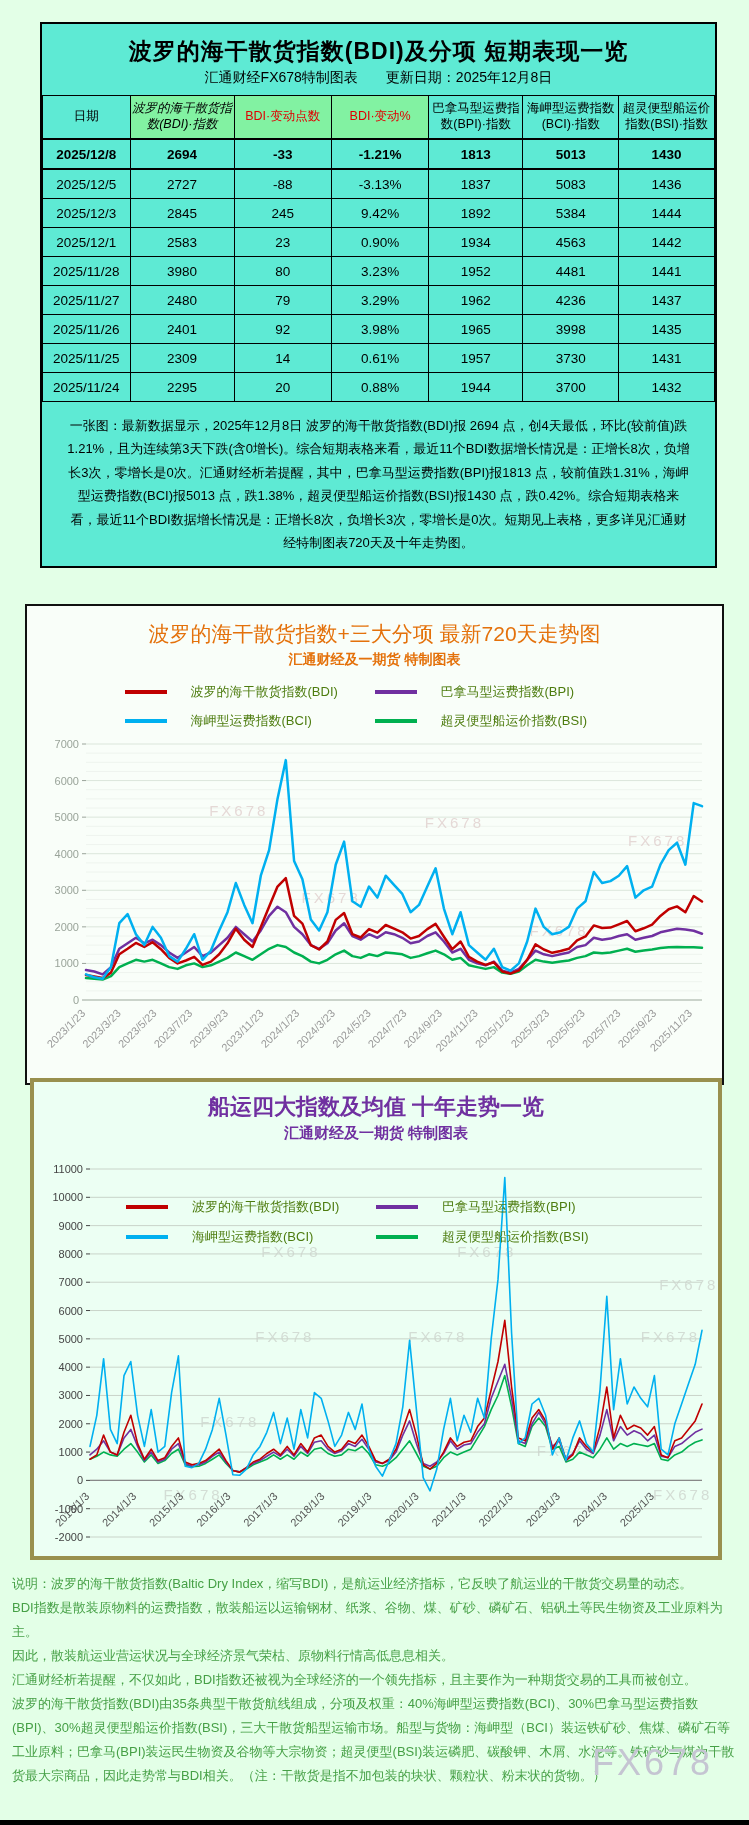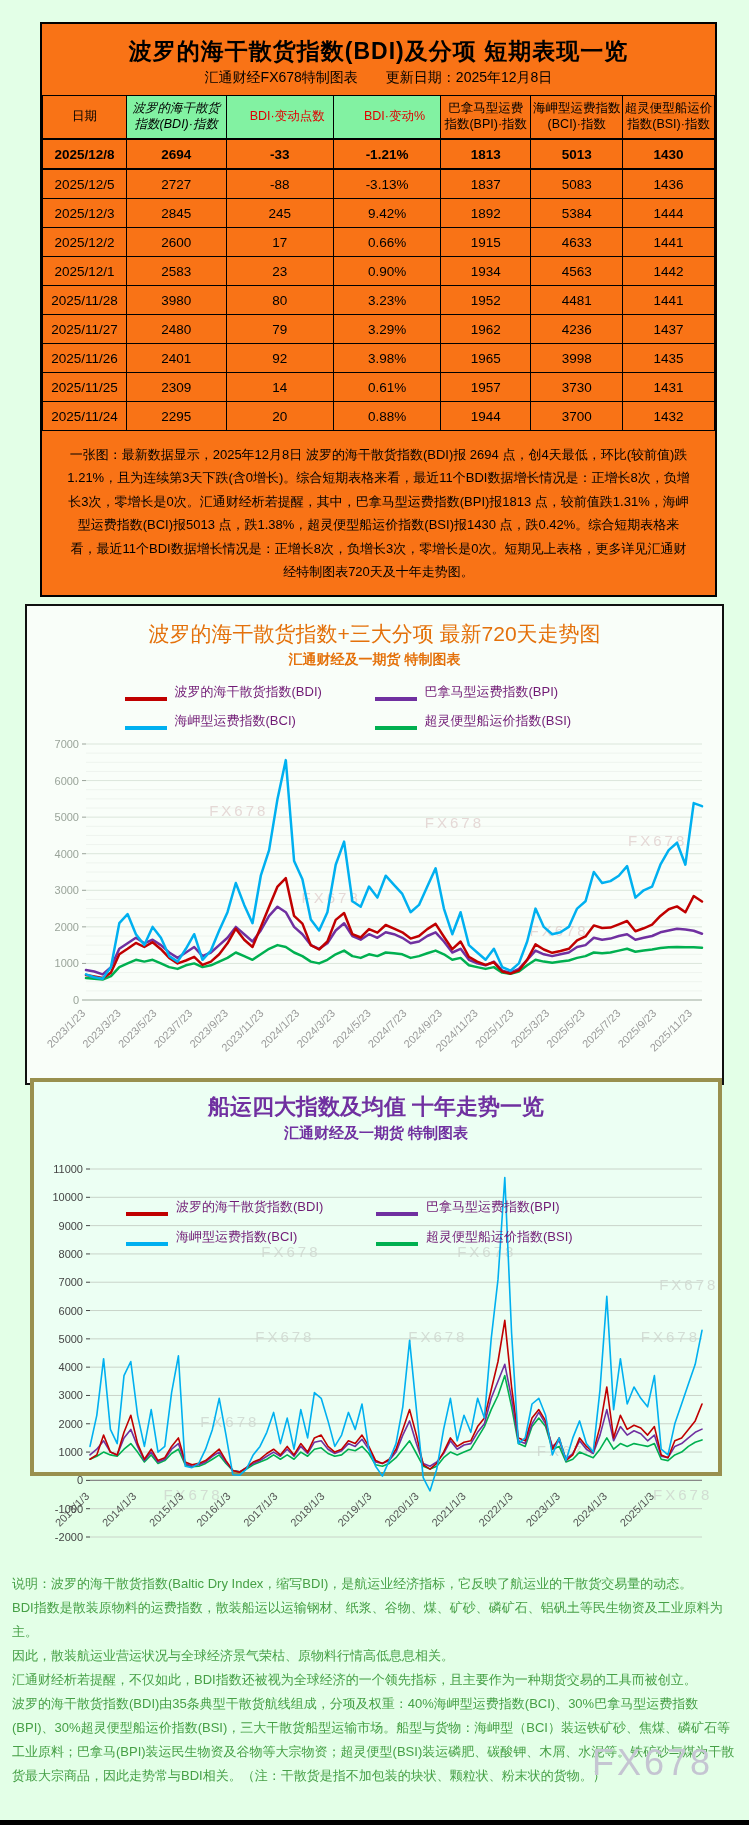--- a/index.html
+++ b/index.html
@@ -1,44 +1,44 @@
 <!DOCTYPE html>
 <html><head>
 <meta charset="utf-8">
 <style>
   html,body{margin:0;padding:0;}
   body{background:#e3ffe7;font-family:"Liberation Sans",sans-serif;}
   .page{position:relative;width:749px;height:1825px;overflow:hidden;background:#e3ffe7;}
 
   
   .table-card{position:absolute;left:40px;top:22px;width:677px;border:2px solid #000;
-    background:#f97316;box-sizing:border-box;}
+    background:#5eead4;box-sizing:border-box;}
   .t-title{margin:12px 8px 2px;text-align:center;font-size:23px;font-weight:bold;color:#000;letter-spacing:1px;}
   .t-sub{text-align:center;font-size:14px;color:#000;margin:2px 0 8px;}
   table.bdi{width:100%;border-collapse:collapse;table-layout:fixed;}
   table.bdi th,table.bdi td{border:1px solid #000;text-align:center;padding:1px;overflow:hidden;}
   table.bdi th{height:40px;font-weight:normal;font-size:12.5px;line-height:1.25;}
   table.bdi th.green{background:#82f2a2;}
-  table.bdi th.red{color:#e00000;padding-left:16px;}
+  table.bdi th.red{color:#e00000;}
   table.bdi td{height:26px;font-size:13.5px;}
   table.bdi tr.first td{font-weight:bold;border-top:2px solid #000;border-bottom:2px solid #000;}
   .t-note{margin:12px 24px 12px;font-size:13px;line-height:1.8;text-align:center;color:#000;}
 
   
   .chart-card{position:absolute;left:25px;top:604px;width:699px;height:481px;border:2px solid #111;
     background:#f9fef9;box-sizing:border-box;}
   .c1-title{margin:14px 4px 0;text-align:center;color:#e4710b;font-size:21px;font-weight:normal;}
   .c1-sub{text-align:center;color:#e4710b;font-size:14px;font-weight:bold;margin-top:3px;}
   .legend{display:grid;grid-template-columns:250px 250px;justify-content:center;margin-top:14px;row-gap:11px;}
-  .legend-item{display:flex;align-items:flex-end;gap:8px;font-size:13px;color:#701a75;}
+  .legend-item{display:flex;align-items:center;gap:24px;font-size:13px;color:#4d7c0f;}
   .legend-swatch{width:42px;height:0;border-top-width:4px;border-top-style:solid;flex:none;}
   .c1-svg{display:block;margin:6px auto 0;}
 
   
-  .chart-card2{position:absolute;left:30px;top:1078px;width:692px;height:398px;border:4px solid #99904e;
+  .chart-card2{position:absolute;left:30px;top:1078px;width:692px;height:482px;border:4px solid #99904e;
     background:#ecfff3;box-sizing:border-box;}
   .c2-title{margin:10px 4px 0;text-align:center;color:#7030a0;font-size:22px;font-weight:bold;}
   .c2-sub{text-align:center;color:#7030a0;font-size:15px;font-weight:bold;margin-top:2px;}
   .legend2{position:absolute;left:0;right:0;top:102px;display:grid;grid-template-columns:250px 250px;
     justify-content:center;row-gap:12px;z-index:2;}
   .c2-svg{display:block;margin:2px auto 0;}
 
   
   .footer{position:absolute;left:12px;top:1572px;width:728px;color:#46a046;font-size:13px;}
   .footer p{margin:0;line-height:1.85;}
@@ -85,29 +85,20 @@
             <td>1436</td>
           </tr>
           <tr>
             <td>2025/12/3</td>
             <td>2845</td>
             <td>245</td>
             <td>9.42%</td>
             <td>1892</td>
             <td>5384</td>
             <td>1444</td>
-          </tr>
-          <tr>
-            <td>2025/12/2</td>
-            <td>2600</td>
-            <td>17</td>
-            <td>0.66%</td>
-            <td>1915</td>
-            <td>4633</td>
-            <td>1441</td>
           </tr>
           <tr>
             <td>2025/12/1</td>
             <td>2583</td>
             <td>23</td>
             <td>0.90%</td>
             <td>1934</td>
             <td>4563</td>
             <td>1442</td>
           </tr>

